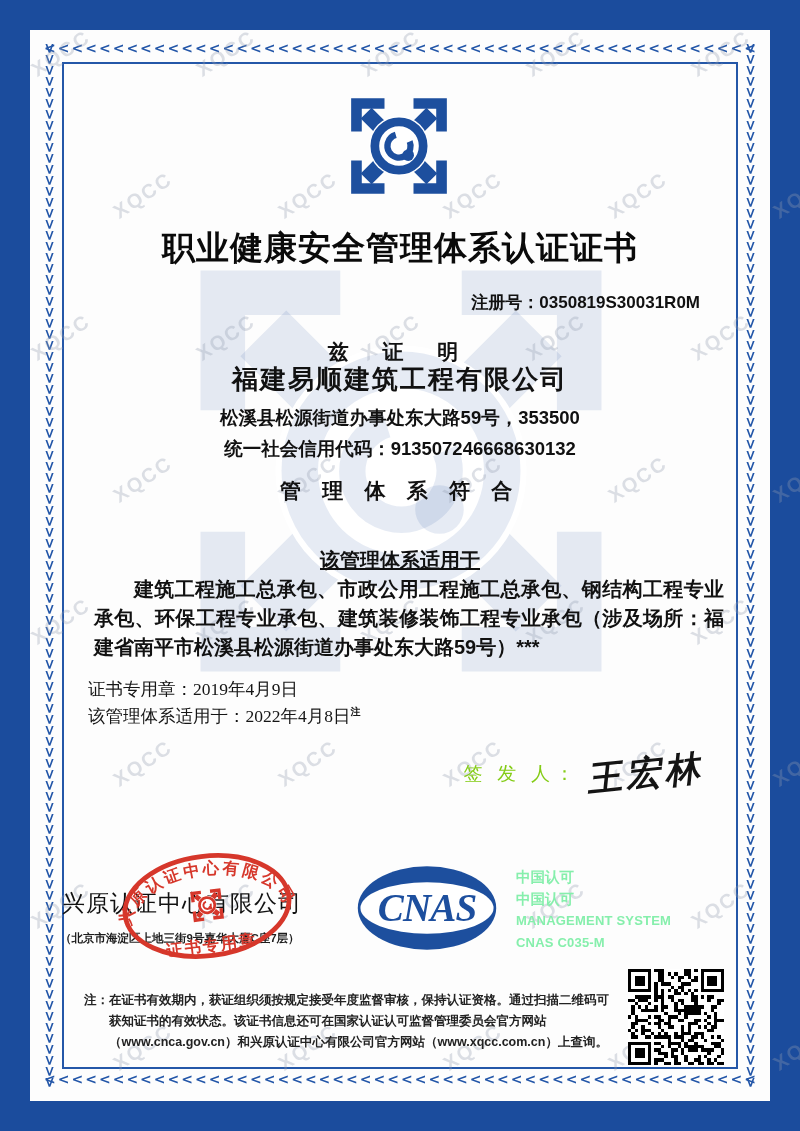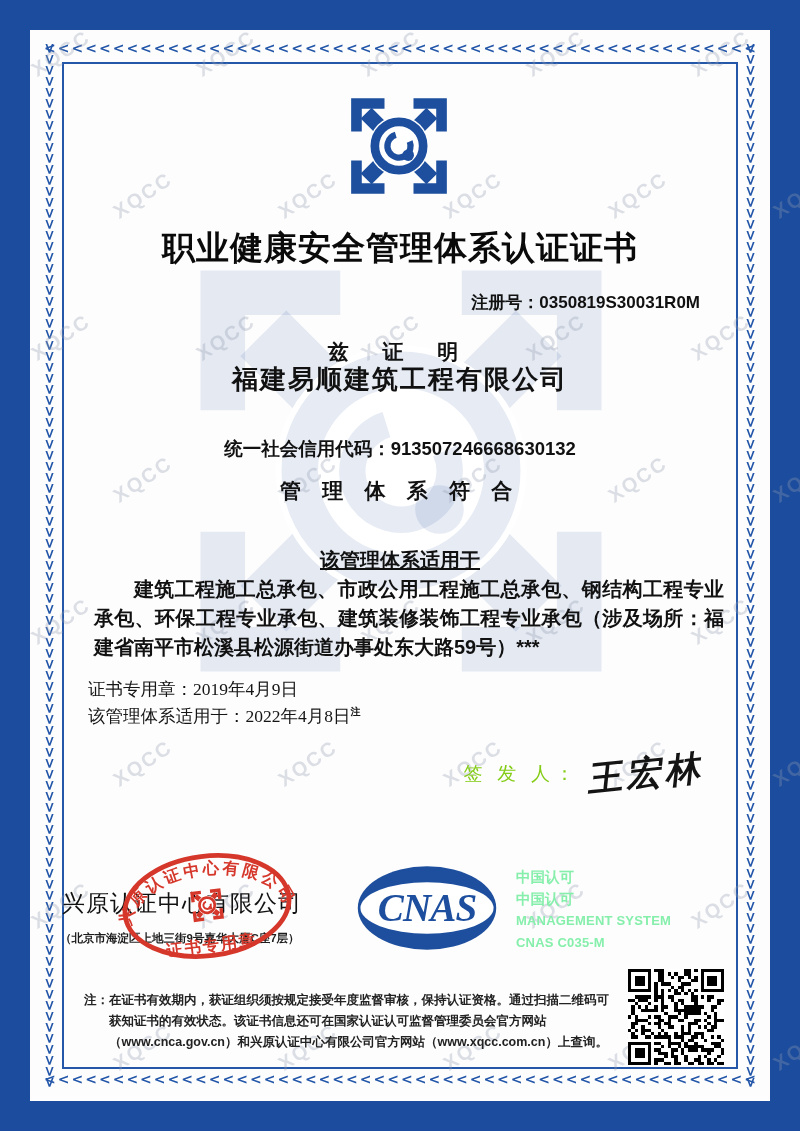--- a/index.html
+++ b/index.html
@@ -337,20 +337,21 @@
     </svg>
 
     <div class="abs center title">职业健康安全管理体系认证证书</div>
 
     <div class="abs regline">
       <span>注册号：</span><span>0350819S30031R0M</span>
     </div>
 
     <div class="abs center company">福建易顺建筑工程有限公司</div>
     <div class="abs center certify">兹 证 明</div>
+    <div class="abs center addr">松溪县松源街道办事处东大路59号，353500</div>
     <div class="abs center code">统一社会信用代码：913507246668630132</div>
     <div class="abs center conform">管 理 体 系 符 合</div>
     <div class="abs center scopehead">该管理体系适用于</div>
     <div class="abs scope">建筑工程施工总承包、市政公用工程施工总承包、钢结构工程专业承包、环保工程专业承包、建筑装修装饰工程专业承包（涉及场所：福建省南平市松溪县松源街道办事处东大路59号）***</div>
 
     <div id="issued" class="abs serifline">证书专用章：2019年4月9日</div>
     <div id="valid" class="abs serifline">
       <span>该管理体系适用于：2022年4月8日</span><sup>注</sup>
     </div>
 

